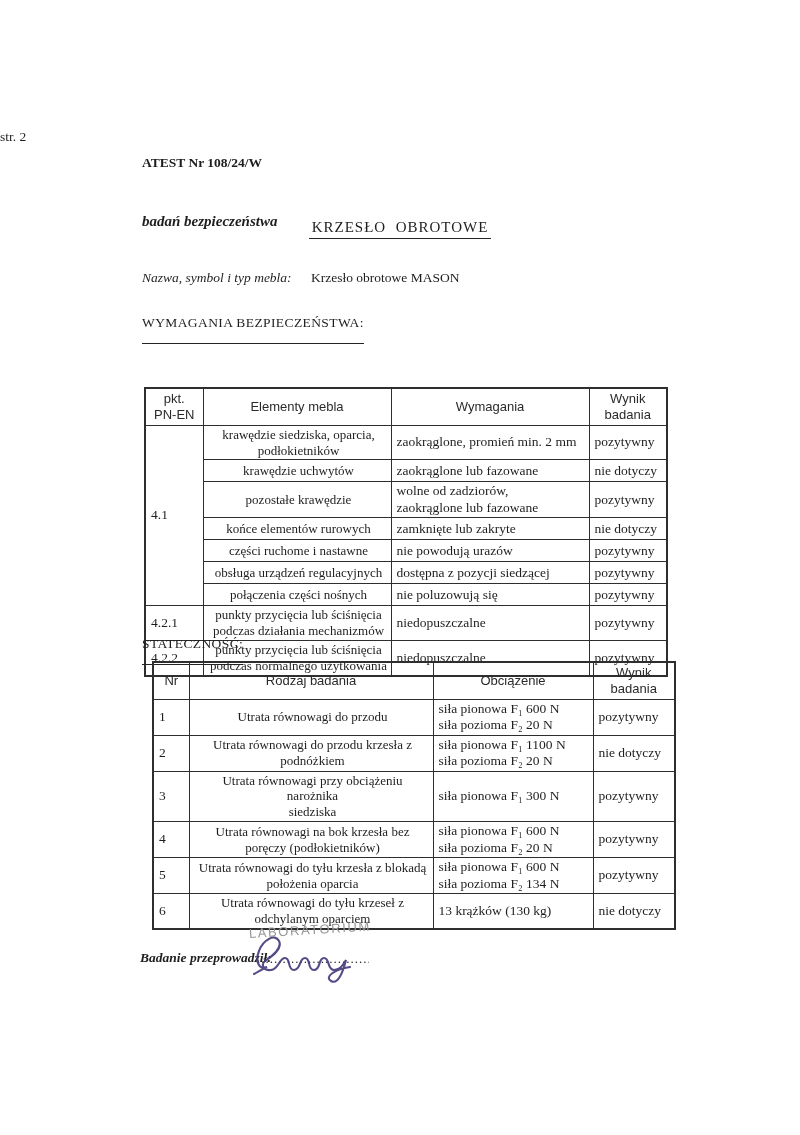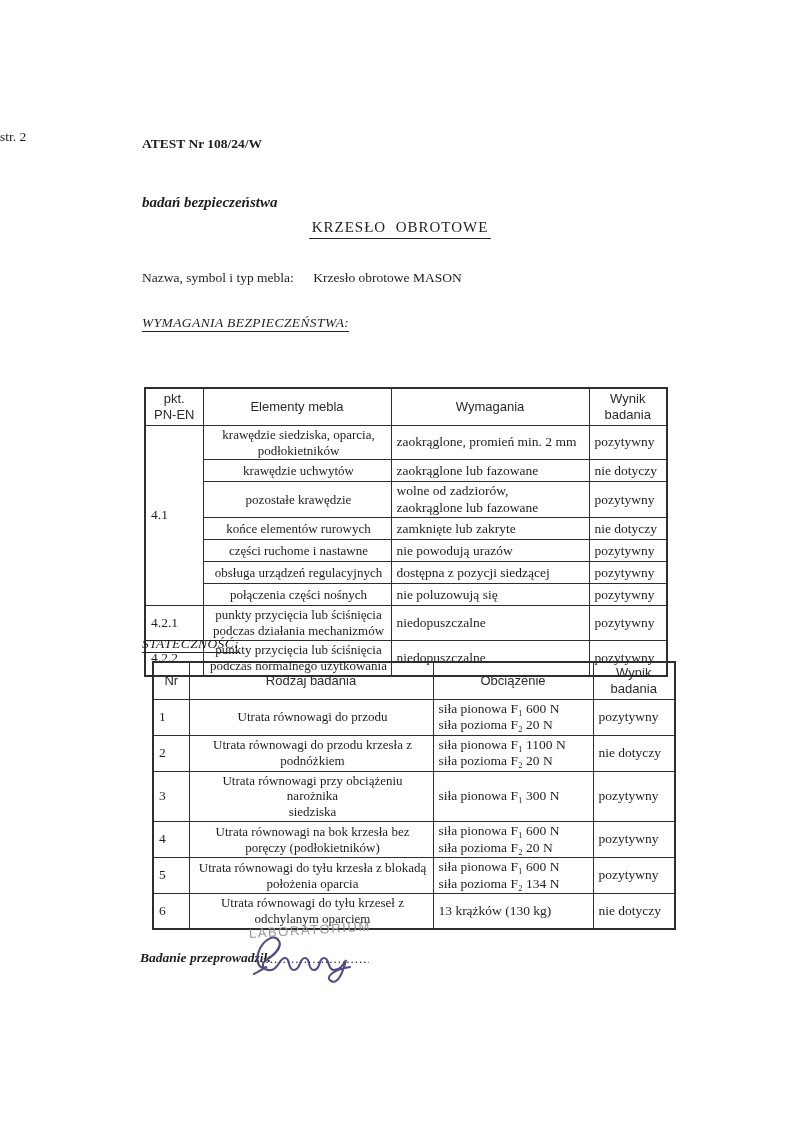--- a/index.html
+++ b/index.html
@@ -3,33 +3,33 @@
 <meta charset="utf-8">
 <style>
   html,body{margin:0;padding:0;}
   body{
     width:800px;height:1135px;background:#ffffff;position:relative;
     font-family:"Liberation Serif","DejaVu Serif",serif;color:#1e1e1e;
     -webkit-font-smoothing:antialiased;
   }
   .abs{position:absolute;}
   .pageno{top:129px;left:0;width:800px;text-align:left;font-size:13.5px;}
-  .atest{top:136px;left:142px;line-height:1.25;}
+  .atest{top:155px;left:142px;line-height:1.25;}
   .atest .l1{font-weight:bold;font-size:13.5px;}
   .atest .l2{font-weight:bold;font-style:italic;font-size:15px;margin-top:40px;}
   .doctitle{top:218px;left:0;width:800px;text-align:center;}
   .doctitle span{
     display:inline-block;font-size:15px;letter-spacing:1px;white-space:pre;
     border-bottom:1.5px solid #242424;padding:0 3px 2px 3px;
   }
   .nameline{top:270px;left:142px;font-size:13.5px;}
-  .nameline .lbl{}
+  .nameline .lbl{font-style:italic;}
   .nameline .val{font-weight:normal;margin-left:16px;}
   .sechead{font-size:13.5px;letter-spacing:.4px;}
-  .sechead span{border-bottom:1.4px solid #242424;padding-bottom:1px;font-style:italic;}
+  .sechead span{border-bottom:1.4px solid #242424;padding-bottom:13px;}
   .sec1{top:315px;left:142px;}
   .sec2{top:636px;left:142px;}
 
   table.tbl{
     border-collapse:collapse;table-layout:fixed;
     border:2px solid #2e2e2e;
   }
   .tbl th,.tbl td{
     border:1.4px solid #2e2e2e;
     font-size:13.5px;line-height:1.22;

